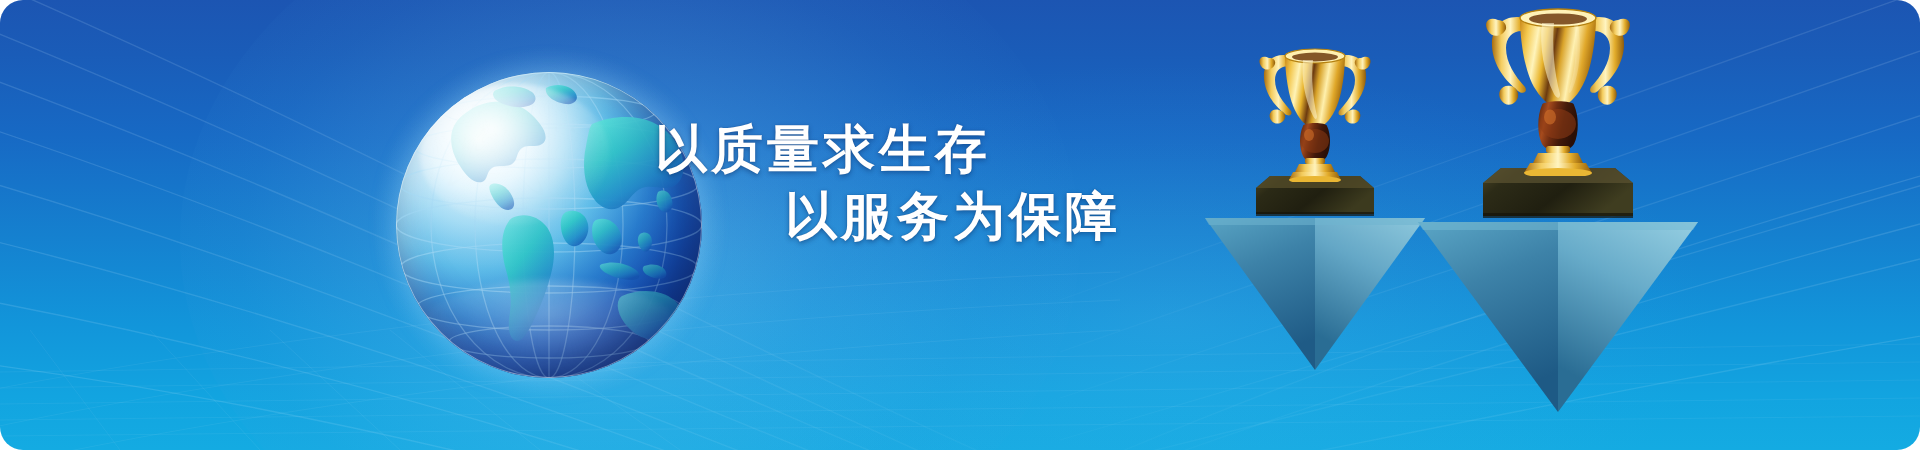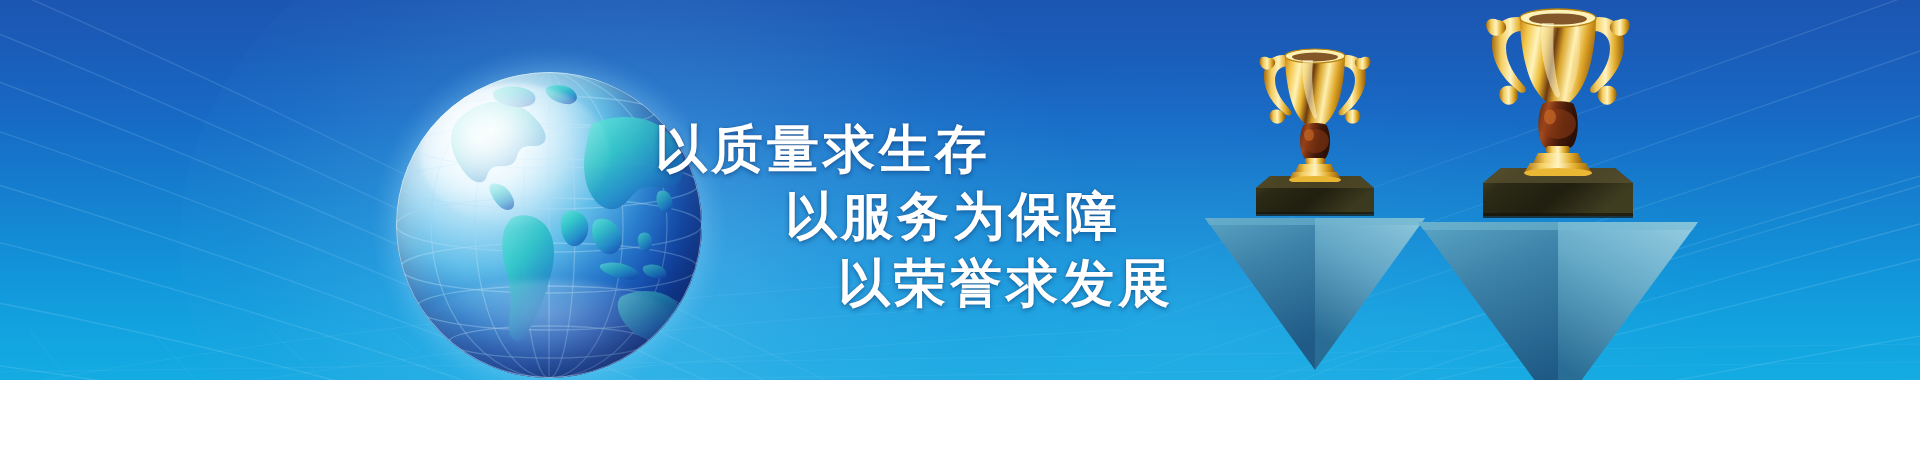--- a/index.html
+++ b/index.html
@@ -8,30 +8,31 @@
     padding: 0;
     background: #ffffff;
   }
   body {
     font-family: "Liberation Sans", "DejaVu Sans", sans-serif;
   }
 
   .banner {
     position: relative;
     width: 1920px;
-    height: 380px;
+    height: 450px;
     overflow: hidden;
     background: linear-gradient(180deg,
         #1c55b2 0%,
         #1a5cb8 12%,
         #1769c4 30%,
         #1580cf 52%,
         #1295da 72%,
         #12a4e0 88%,
         #14abe2 100%);
+    border-radius: 23px;
   }
 
   
   .glow {
     position: absolute;
     left: 180px;
     top: -120px;
     width: 900px;
     height: 720px;
     border-radius: 50%;
@@ -368,21 +369,20 @@
 
       <div class="globe-gloss"></div>
       <div class="globe-bottom-sheen"></div>
       <div class="globe-rim"></div>
     </div>
   </div>
 
   <div class="slogan">
     <div class="slogan-line l1">以质量求生存</div>
     <div class="slogan-line l2">以服务为保障</div>
-    <div class="slogan-line l3">以荣誉求发展</div>
   </div>
 
   <div class="trophy-group left">
 
     <svg class="cone" viewBox="0 0 220 152" preserveAspectRatio="none">
       <defs>
         <linearGradient id="coneLa" x1="0" y1="0" x2="0.3" y2="1">
           <stop offset="0%" stop-color="#59a4c4"></stop>
           <stop offset="40%" stop-color="#3d82a8"></stop>
           <stop offset="100%" stop-color="#1f5b86"></stop>

